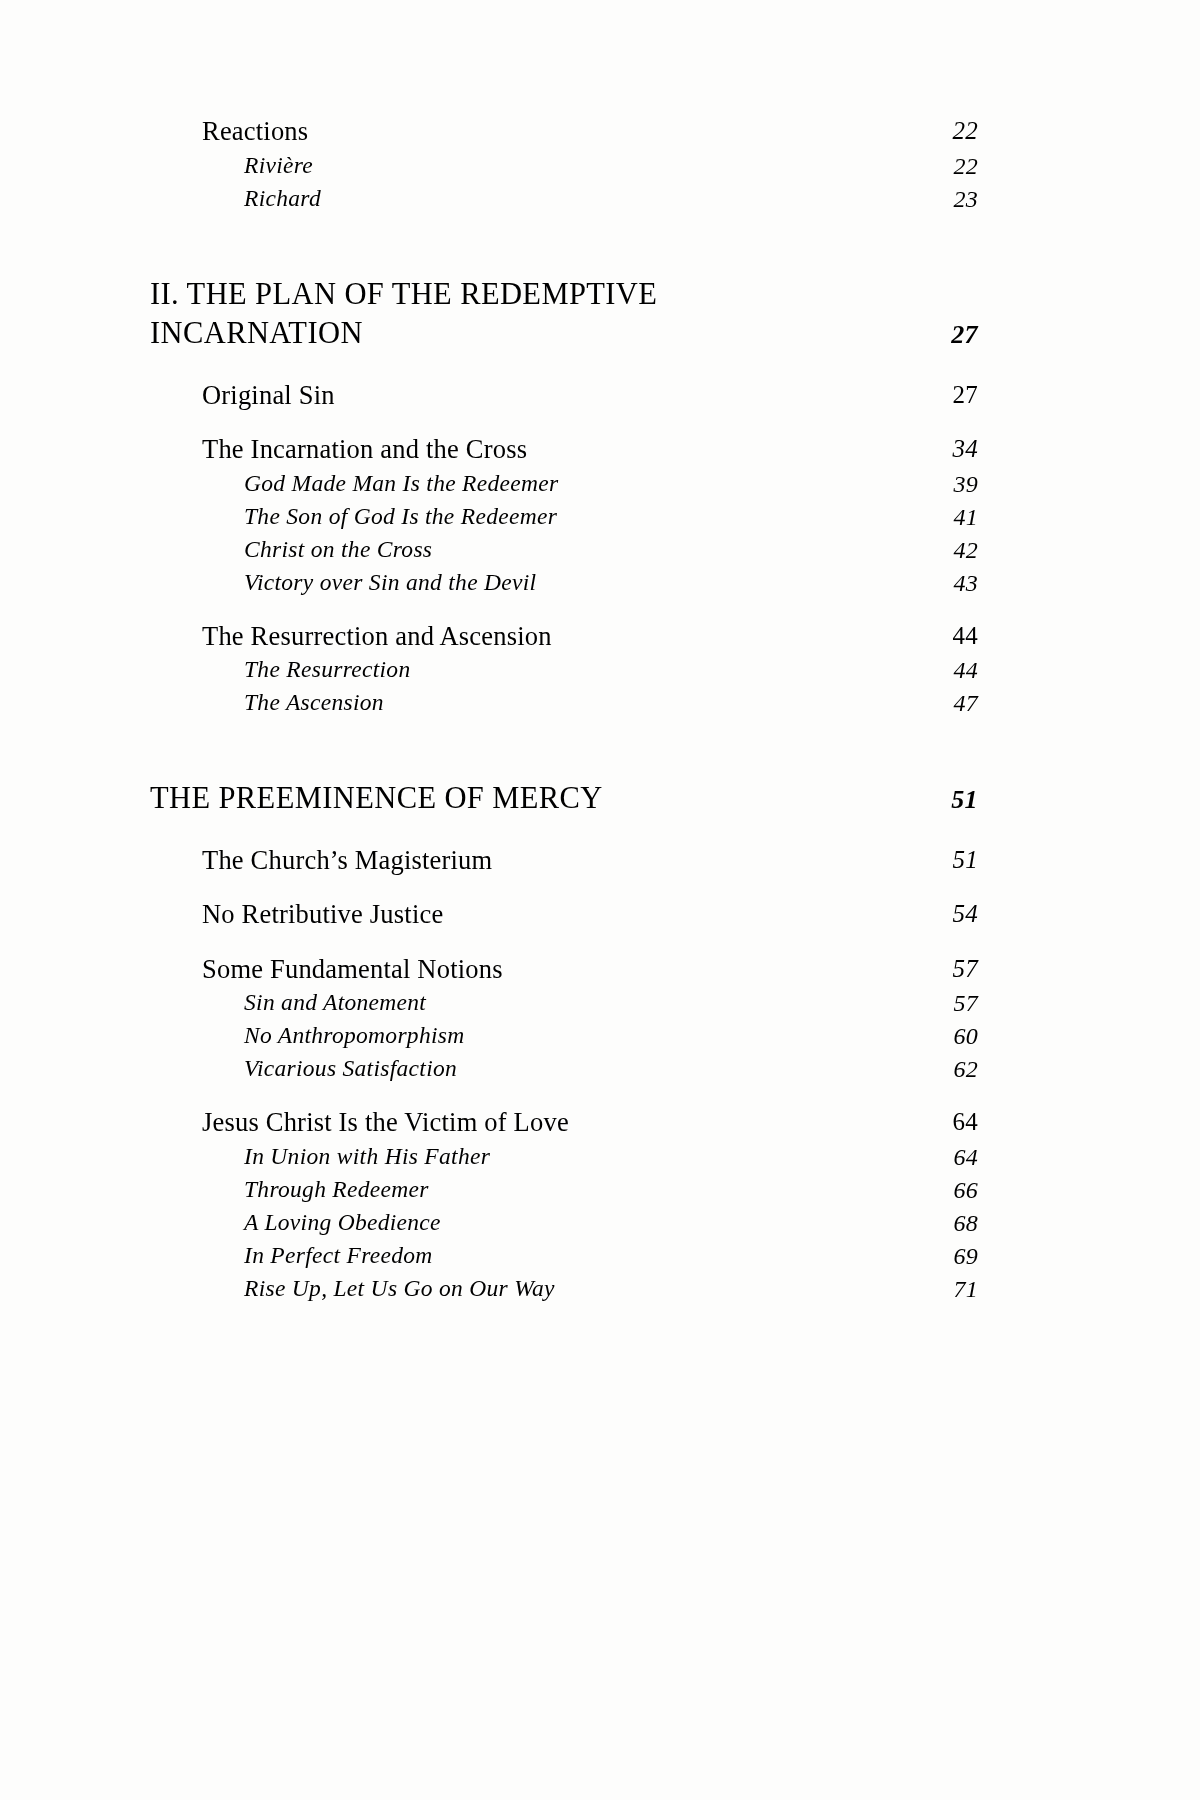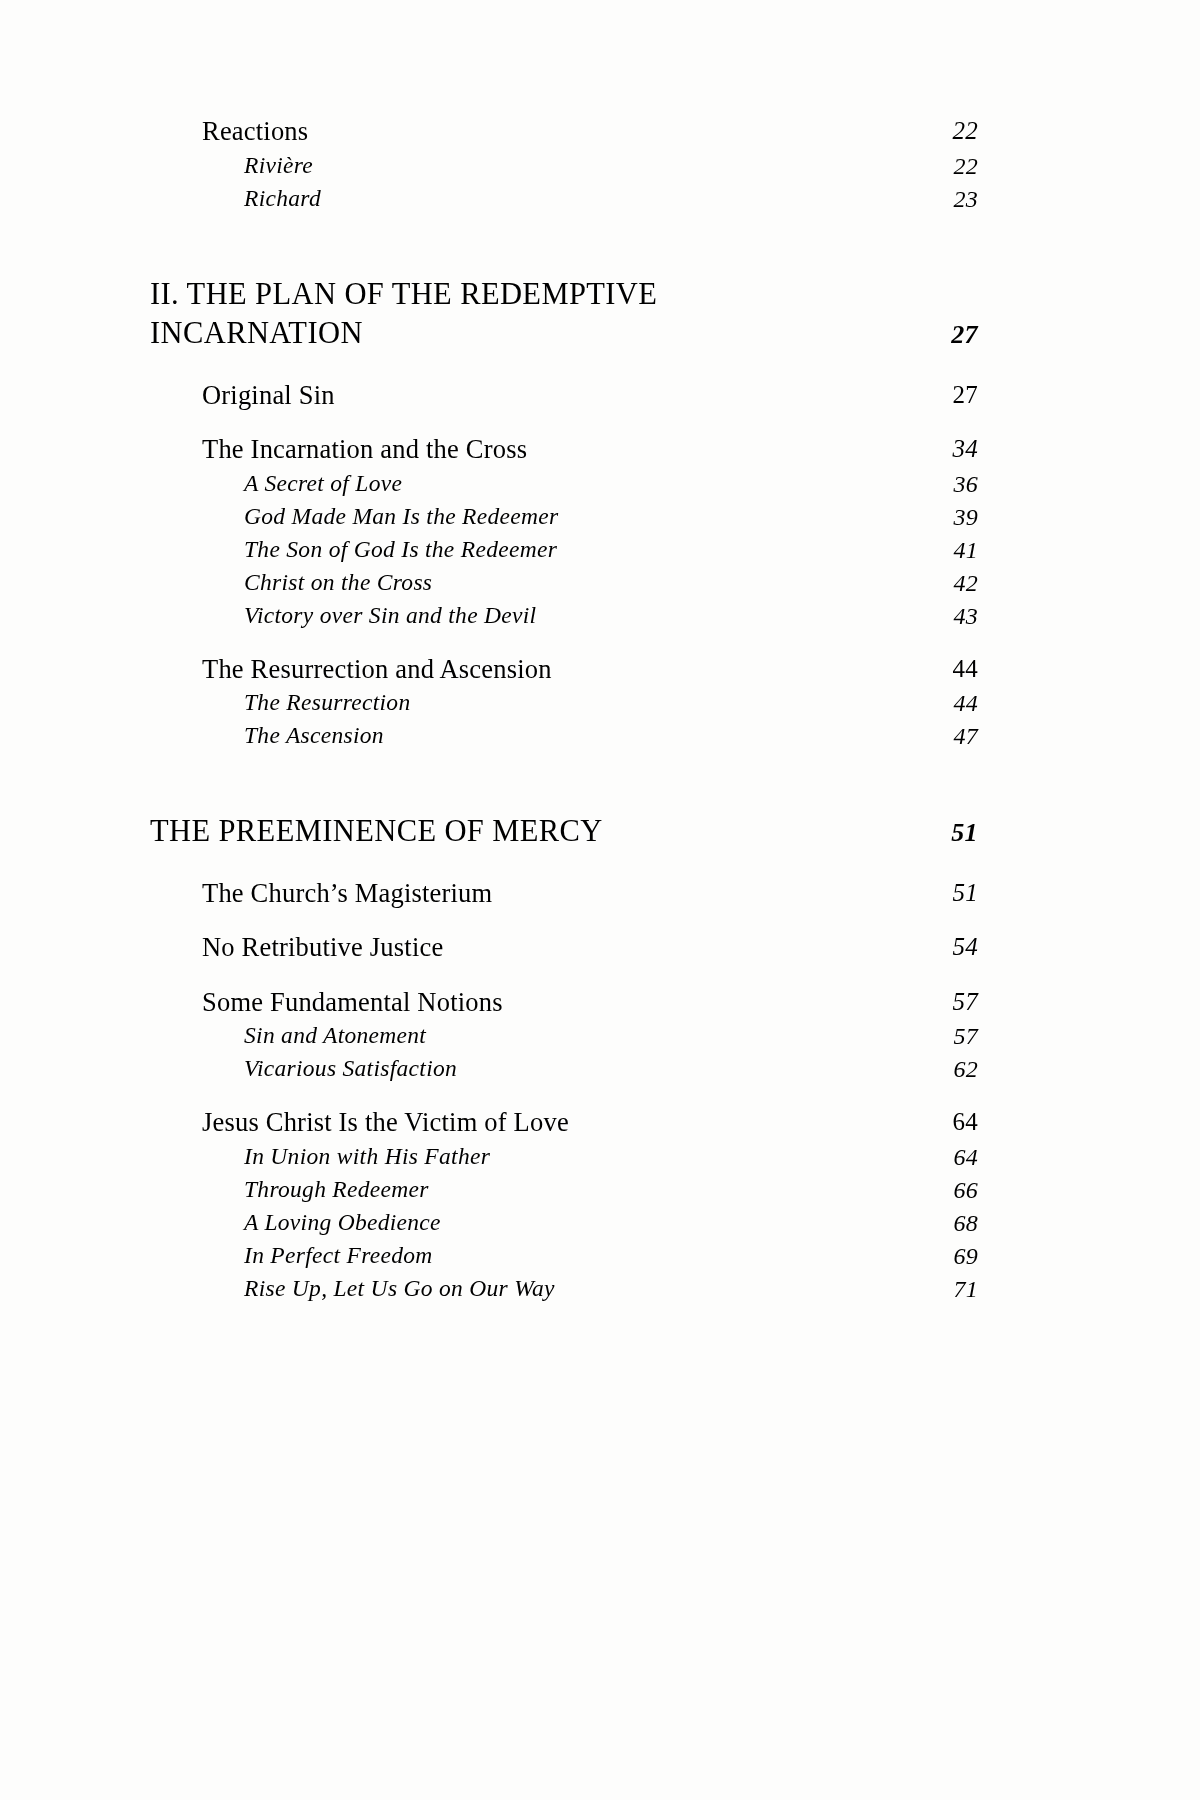--- a/index.html
+++ b/index.html
@@ -155,25 +155,20 @@
               <span class="label">Original Sin</span>
               <span class="filler"></span>
               <span class="pageno">27</span>
             </div>
             <div class="row lvl2 italic-pageno">
               <span class="label">The Incarnation and the Cross</span>
               <span class="filler"></span>
               <span class="pageno">34</span>
             </div>
             <div class="row lvl3">
-              <span class="label">A Secret of Love</span>
-              <span class="filler"></span>
-              <span class="pageno">36</span>
-            </div>
-            <div class="row lvl3">
               <span class="label">God Made Man Is the Redeemer</span>
               <span class="filler"></span>
               <span class="pageno">39</span>
             </div>
             <div class="row lvl3">
               <span class="label">The Son of God Is the Redeemer</span>
               <span class="filler"></span>
               <span class="pageno">41</span>
             </div>
             <div class="row lvl3">
@@ -226,20 +221,25 @@
               <span class="label">Some Fundamental Notions</span>
               <span class="filler"></span>
               <span class="pageno">57</span>
             </div>
             <div class="row lvl3">
               <span class="label">Sin and Atonement</span>
               <span class="filler"></span>
               <span class="pageno">57</span>
             </div>
             <div class="row lvl3">
+              <span class="label">No Anthropomorphism</span>
+              <span class="filler"></span>
+              <span class="pageno">60</span>
+            </div>
+            <div class="row lvl3">
               <span class="label">Vicarious Satisfaction</span>
               <span class="filler"></span>
               <span class="pageno">62</span>
             </div>
             <div class="row lvl2">
               <span class="label">Jesus Christ Is the Victim of Love</span>
               <span class="filler"></span>
               <span class="pageno">64</span>
             </div>
             <div class="row lvl3">

